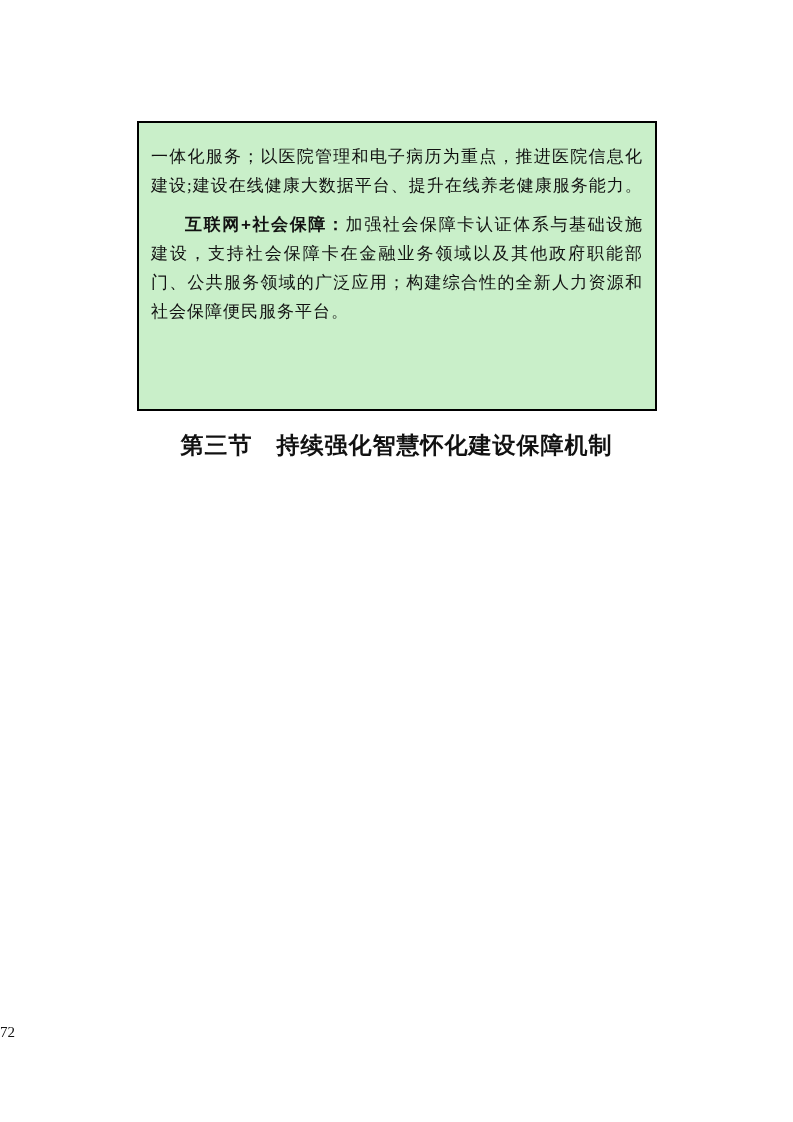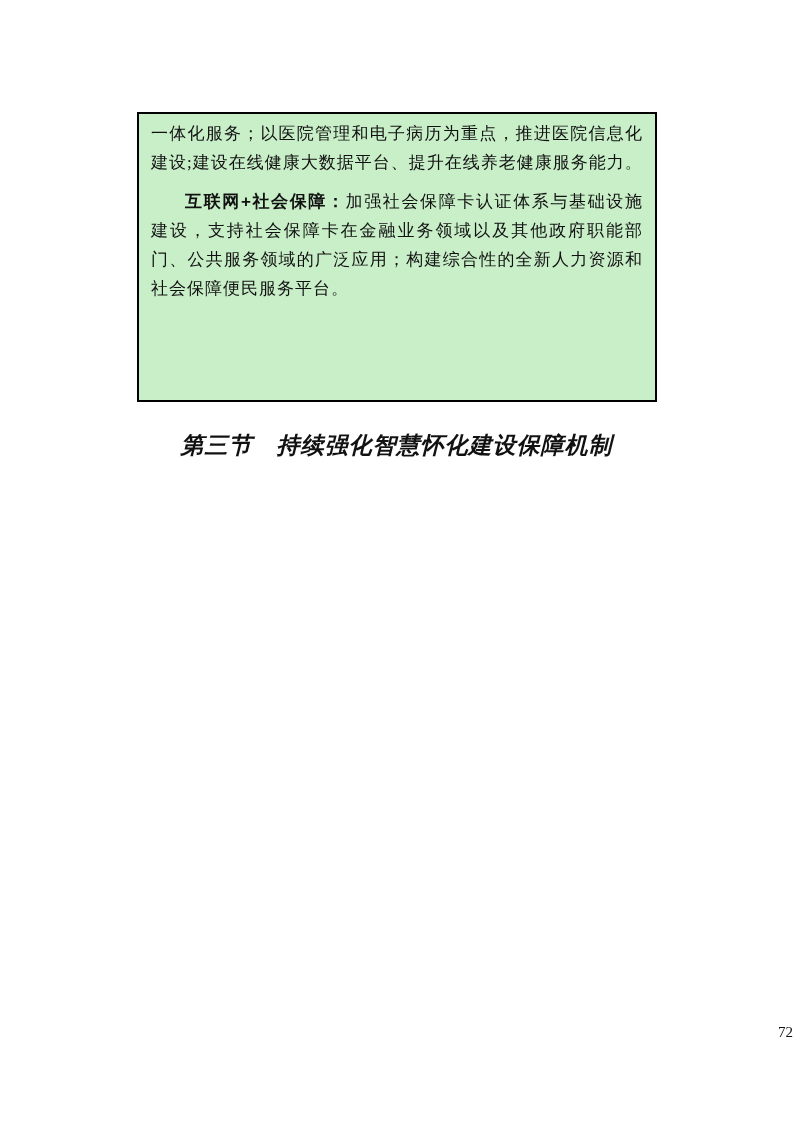--- a/index.html
+++ b/index.html
@@ -9,27 +9,27 @@
     height: 1122px;
     background: #ffffff;
     font-family: "Liberation Serif", "DejaVu Serif", serif;
     color: #111111;
     overflow: hidden;
   }
   
   .green-box {
     position: absolute;
     left: 137px;
-    top: 112px;
+    top: 121px;
     width: 520px;
     height: 290px;
     box-sizing: border-box;
     background: #c9efc9;
     border: 2px solid #000000;
-    padding: 5px 12px 4px 12px;
+    padding: 19px 12px 4px 12px;
   }
   .green-box p {
     margin: 0;
     font-size: 17px;
     line-height: 29px;
     text-align: justify;
     text-justify: inter-character;
     letter-spacing: 1px;
     word-break: break-all;
   }
@@ -43,21 +43,20 @@
   .section-heading {
     position: absolute;
     top: 430px;
     left: 0;
     width: 100%;
     margin: 0;
     text-align: center;
     font-size: 23px;
     font-weight: bold;
     letter-spacing: 1px;
-    font-style: italic;
   }
   
   .body-text {
     position: absolute;
     left: 108px;
     top: 486px;
     width: 578px;
   }
   .body-text p {
     margin: 0;
@@ -69,21 +68,21 @@
     word-break: break-all;
     text-indent: 2em;
   }
   .body-lead { font-weight: bold; }
   
   .page-number {
     position: absolute;
     top: 1024px;
     left: 0;
     width: 100%;
-    text-align: right;
+    text-align: left;
     font-size: 15px;
     letter-spacing: 0;
   }
 </style>
 </head>
 <body>
 
 <div class="page">
 
   <div class="green-box">

